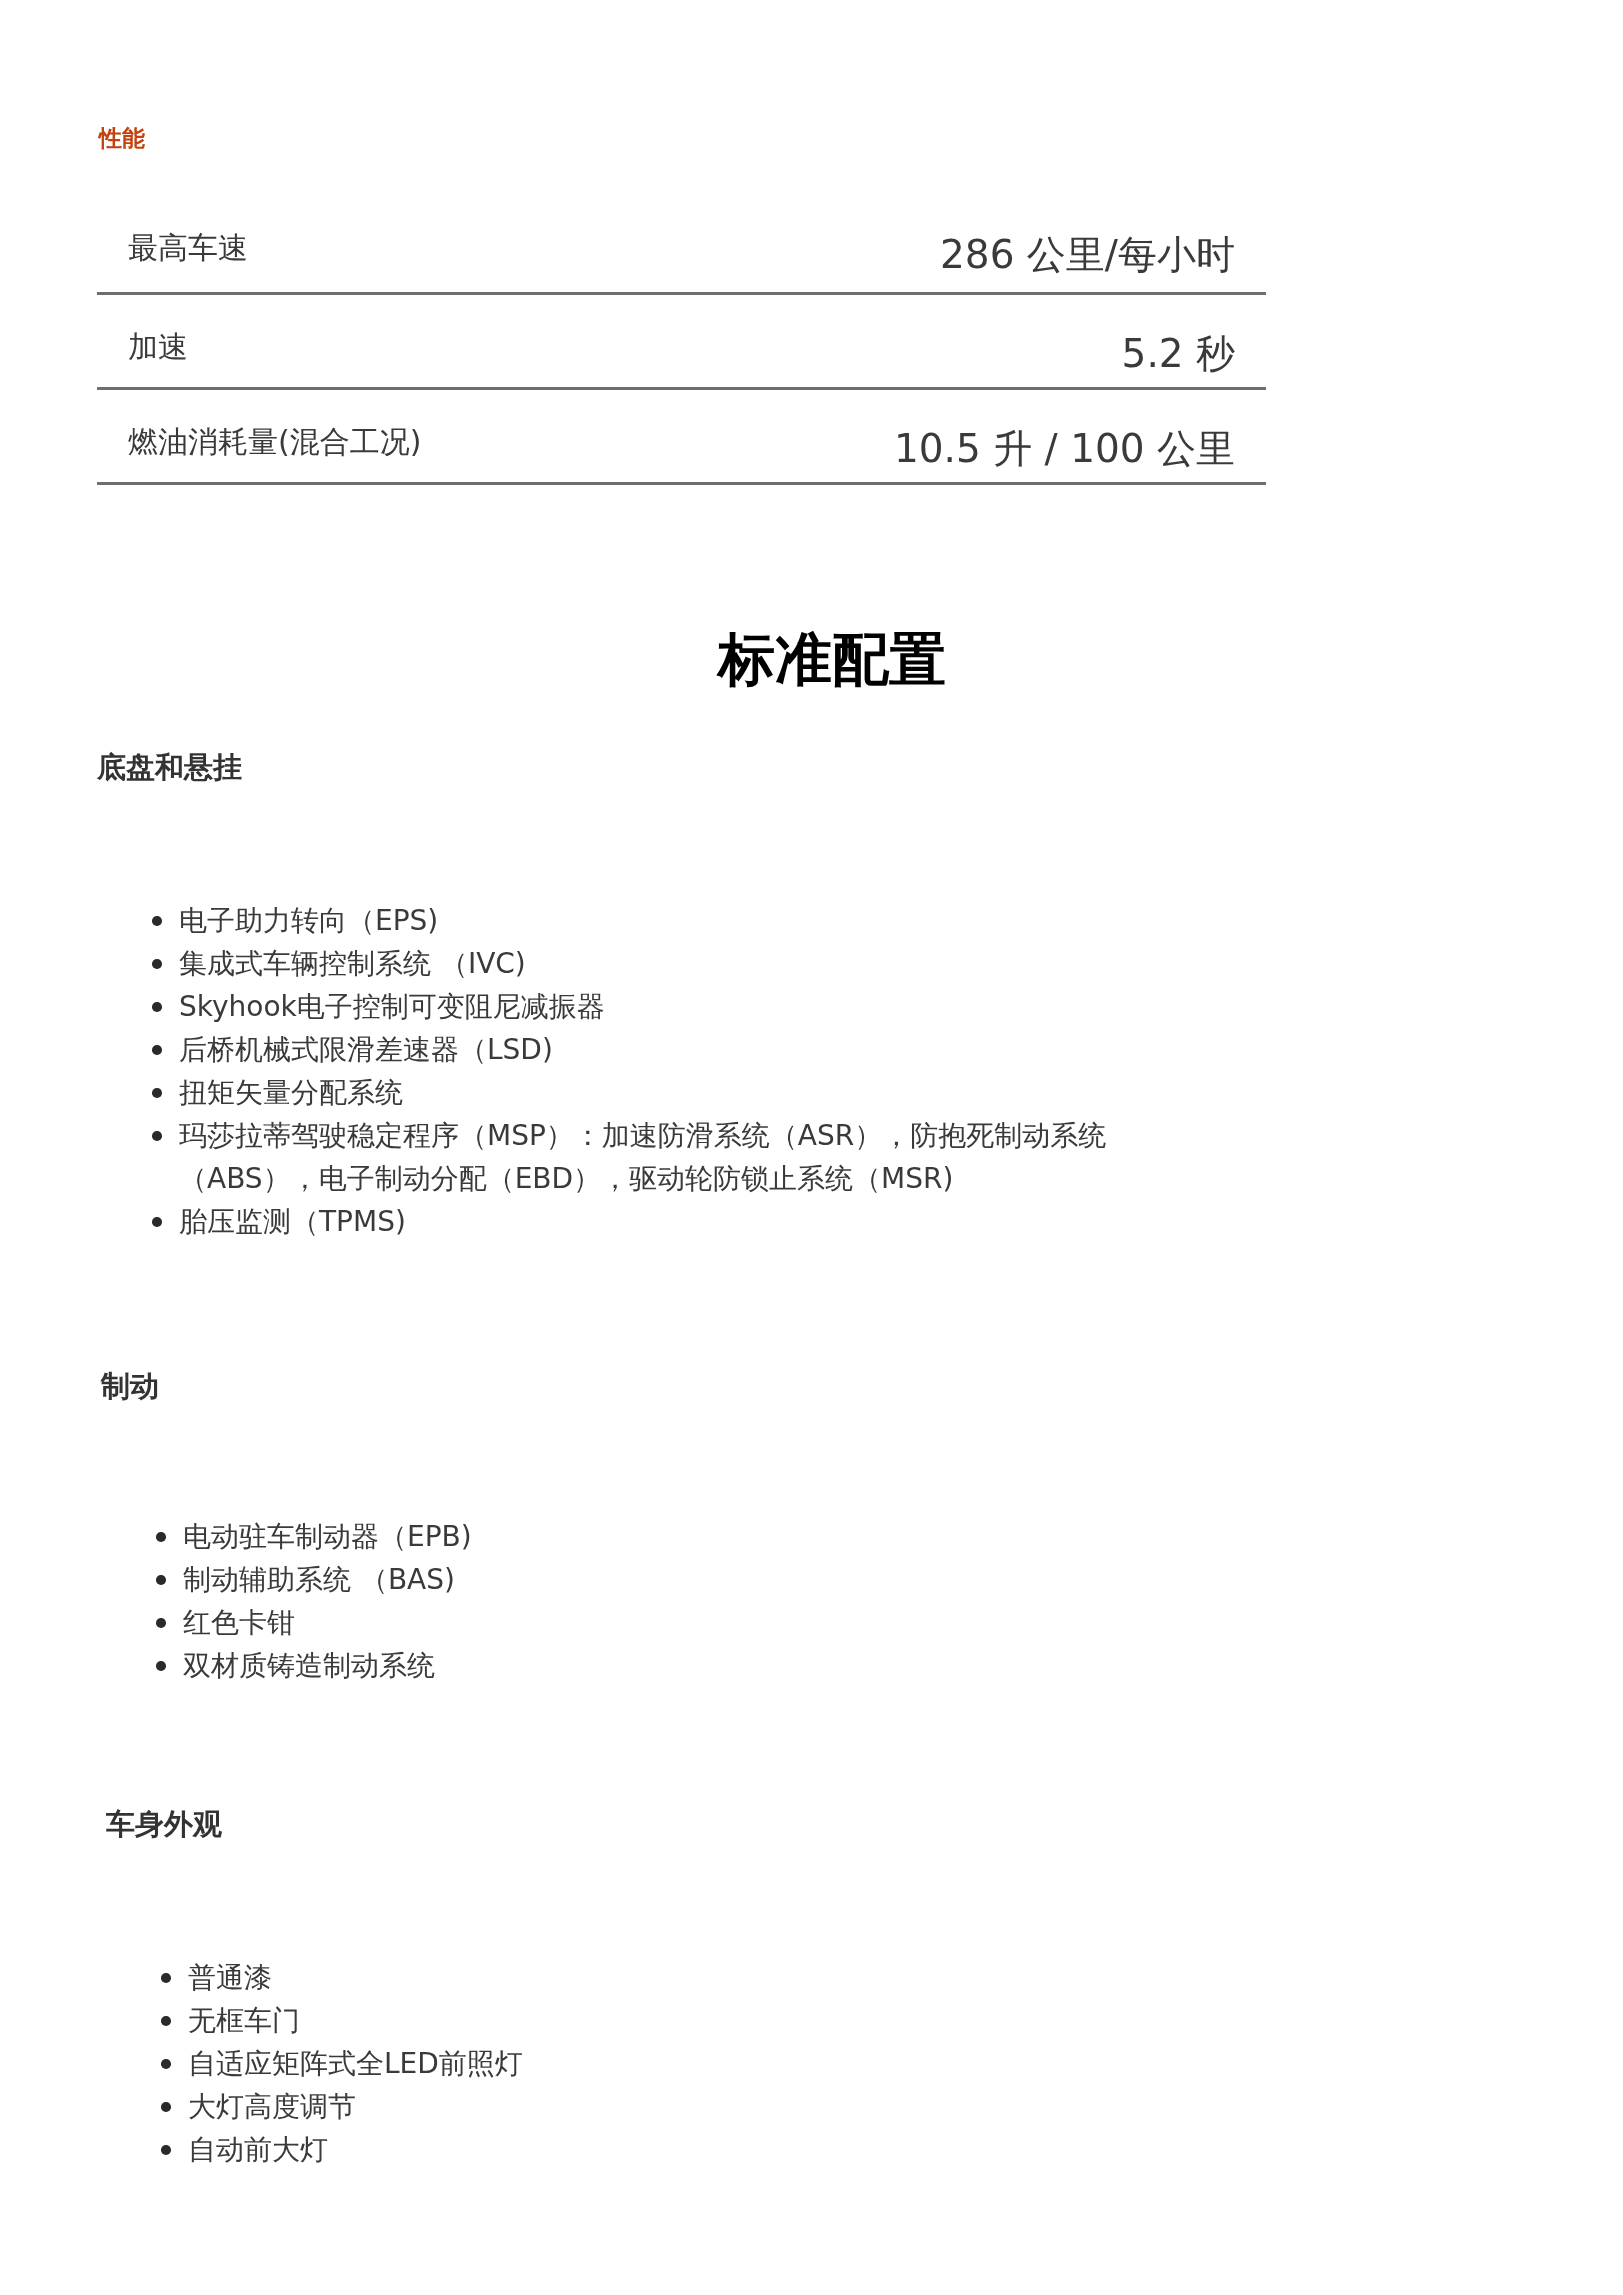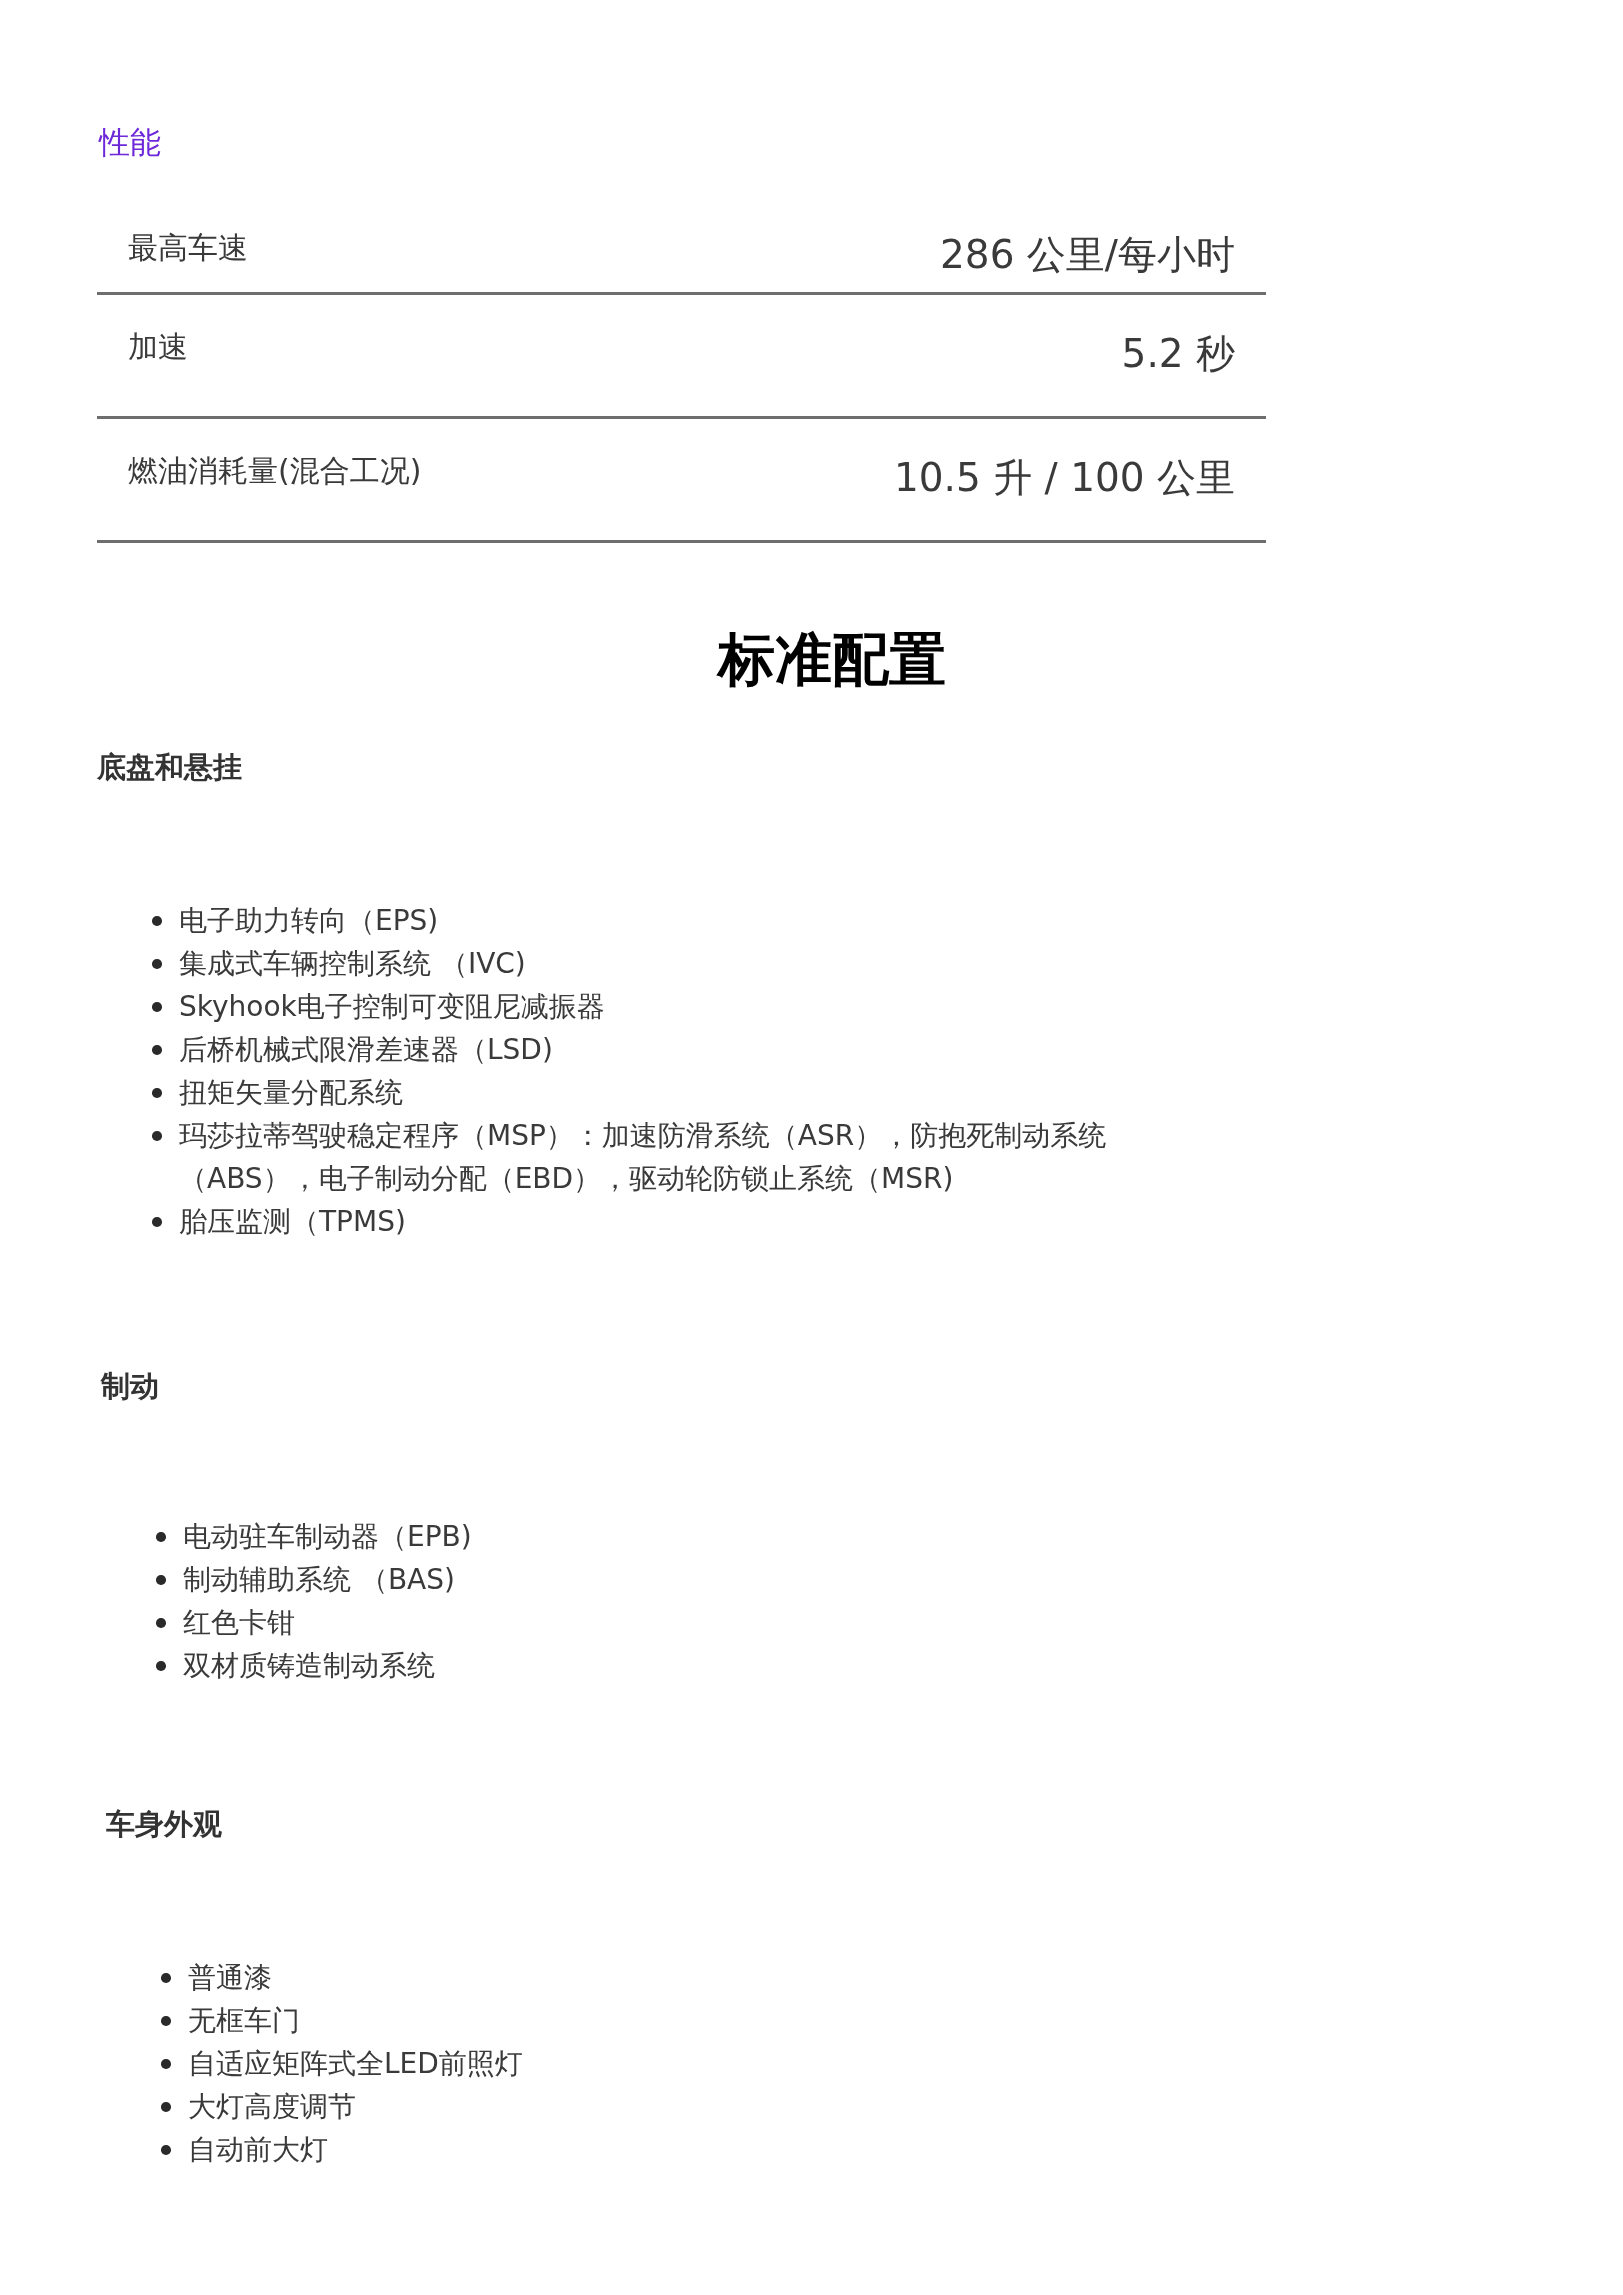--- a/index.html
+++ b/index.html
@@ -2,29 +2,29 @@
 <html style="font-size:13px"><head>
 <meta charset="utf-8">
 <style>
   html, body { margin: 0; padding: 0; }
   body {
     width: 1623px; height: 2295px; background: #ffffff; position: relative;
     font-family: "DejaVu Sans", "Liberation Sans", sans-serif; color: #333333;
     overflow: hidden;
   }
   .abs { position: absolute; }
-  .h-section { font-weight: normal; color: #6d28d9; font-size: 31px; line-height: 1; }
+  .h-section { font-weight: bold; color: #c2410c; font-size: 23px; line-height: 1; }
   .h-sub { font-weight: bold; color: #333333; font-size: 29px; line-height: 1; font-family: Liberation Serif, serif; }
   .h-main { font-weight: bold; color: #000000; font-size: 57px; line-height: 1; }
   .spec-table { left: 97px; width: 1169px; top: 196px; }
   .spec-row {
     height: 99px; border-bottom: 3.2px solid #6e6e6e; position: relative;
     box-sizing: border-box;
   }
-  .spec-row + .spec-row { height: 124px; text-decoration: underline; }
+  .spec-row + .spec-row { height: 95px; text-decoration: underline; }
   .spec-label { position: absolute; left: 31px; top: 32px; font-size: 30px; color: #3a3a3a; }
   .spec-value { position: absolute; right: 31px; top: 32px; font-size: 39px; color: #3a3a3a; }
   ul.feat { list-style: none; margin: 0; padding: 0; }
   ul.feat li { position: relative; font-size: 28px; line-height: 43px; color: #3a3a3a; padding-left: 0; }
   ul.feat li .bullet {
     position: absolute; left: -27px; top: 17px; width: 9.7px; height: 9.7px;
     border-radius: 50%; background: #2a2a2a;
   }
 </style>
 </head>

